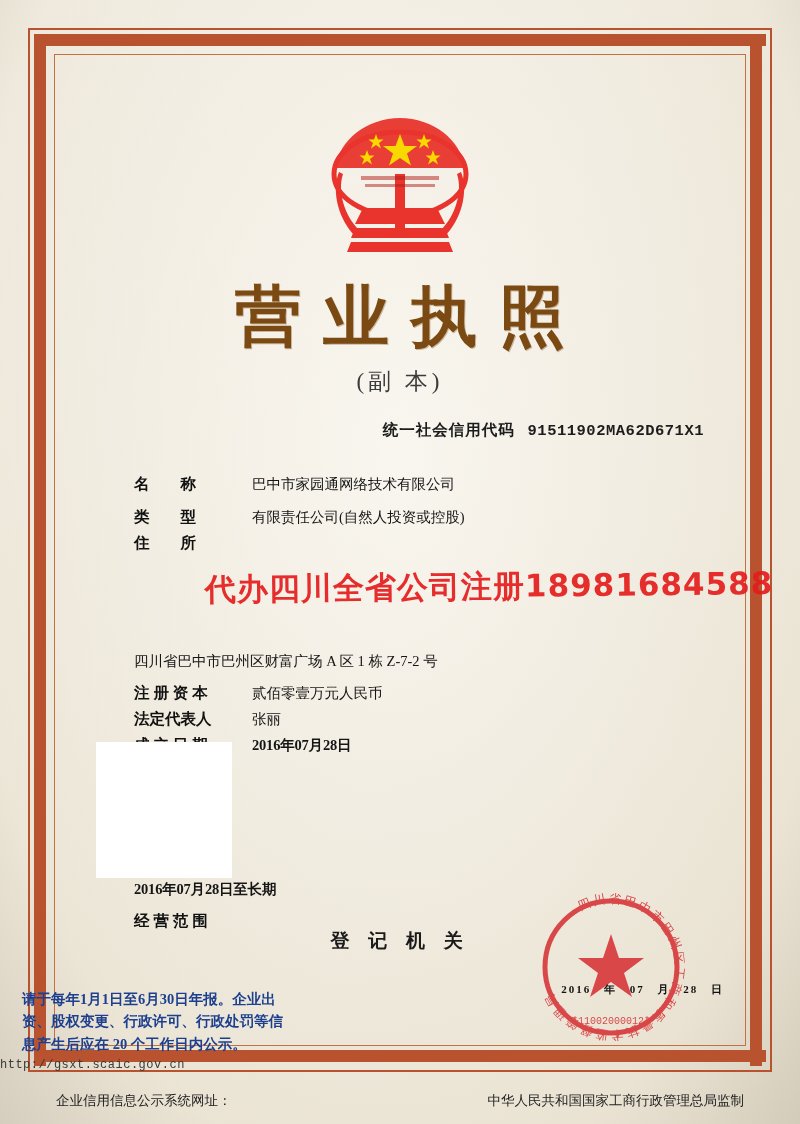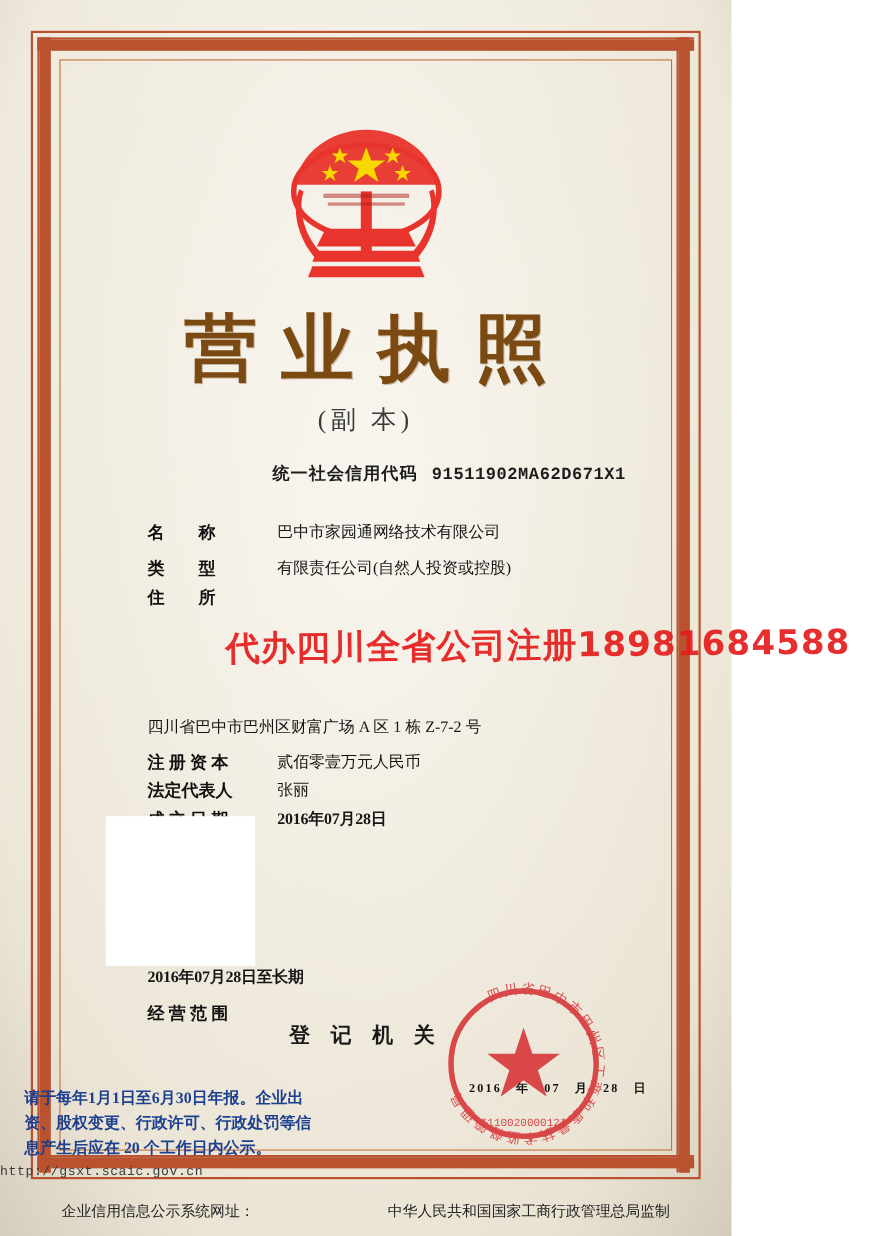--- a/index.html
+++ b/index.html
@@ -9,21 +9,21 @@
     background: #ffffff;
     font-family: "Liberation Serif", serif;
     position: relative;
     overflow: hidden;
   }
 
   
   #license {
     position: absolute;
     left: 0; top: 0;
-    width: 665px; height: 1124px;
+    width: 800px; height: 1124px;
     background: linear-gradient(145deg,#f7f3e9 0%, #f4efe3 40%, #efe9da 100%);
   }
 
   
   #paper-vignette {
     position:absolute; inset:0;
     background: radial-gradient(ellipse at 50% 40%, rgba(255,255,255,0.45) 0%, rgba(216,206,185,0.25) 78%, rgba(178,168,148,0.45) 100%);
     pointer-events:none;
   }
 

